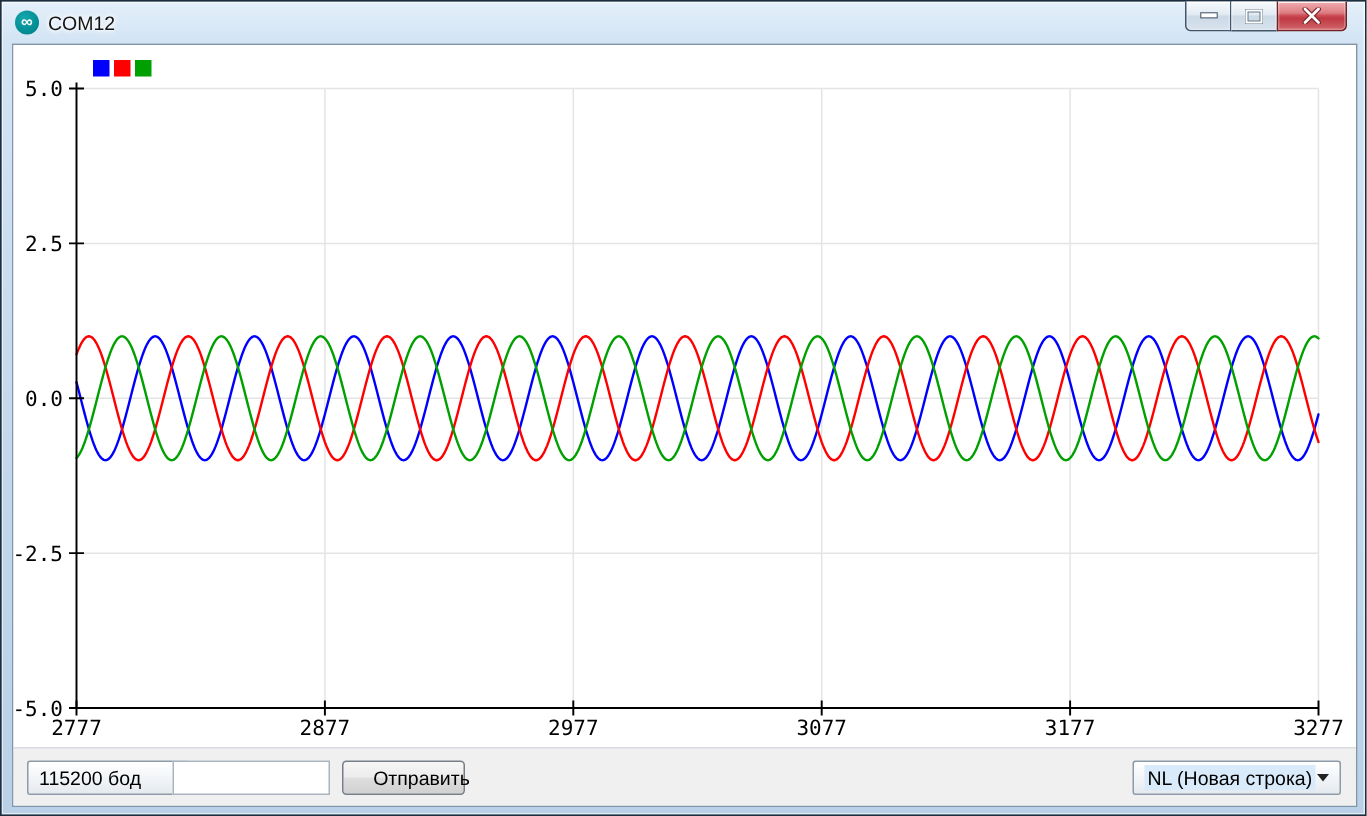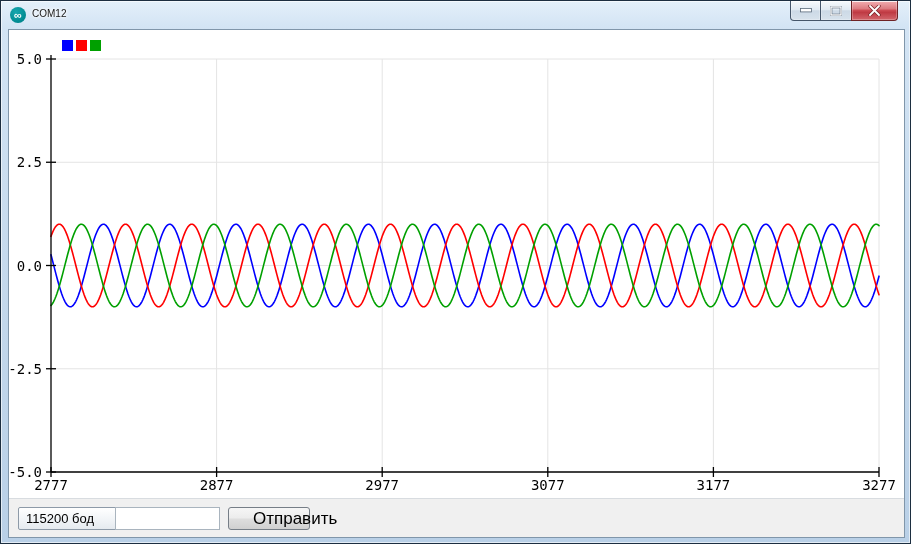--- a/index.html
+++ b/index.html
@@ -13,21 +13,21 @@
     background:linear-gradient(180deg,#e4f0fa 0%,#d3e4f4 26px,#c2d7eb 60%,#b9d0e7 100%);
     box-shadow: inset 0 0 0 1px rgba(255,255,255,.6);
   }
   .titlebar { position:absolute; left:0; top:0; right:0; height:28px; }
   .title-icon {
     position:absolute; left:9px; top:6px; width:16px; height:16px; border-radius:50%;
     background:radial-gradient(circle at 38% 32%, #16a7ae 0%, #008a91 70%, #00747b 100%);
     color:#fff; display:flex; align-items:center; justify-content:center;
     font-size:11px; font-weight:bold; line-height:1;
   }
-  .title-text { position:absolute; left:31px; top:7px; font-size:10px; color:#151515;
+  .title-text { position:absolute; left:31px; top:7px; font-size:13px; color:#151515;
     text-shadow:0 0 4px #fff, 0 0 4px #fff, 0 0 2px #fff; }
 
   .win-btns { position:absolute; top:0; right:12px; display:flex; }
   .win-btn { height:20px; border:1px solid #45566a; border-top:none;
     display:flex; align-items:center; justify-content:center;
     box-shadow: inset 0 1px 0 rgba(255,255,255,.75), inset 0 0 0 1px rgba(255,255,255,.25); }
   .btn-min { width:31px; border-radius:0 0 0 4px;
     background:linear-gradient(180deg,#f7fafc 0%,#e2ebf3 45%,#ccd9e6 52%,#d7e2ec 100%); }
   .btn-max { width:30px; border-left:none; border-right:none;
     background:linear-gradient(180deg,#f7fafc 0%,#e2ebf3 45%,#ccd9e6 52%,#d7e2ec 100%); }
@@ -50,23 +50,23 @@
     border-left:4px solid transparent; border-right:4px solid transparent;
     border-top:5px solid #222; }
   .combo-baud { left:9px; top:8px; width:108px;gap:40px; }
   .combo-nl   { right:10px; top:8px; width:139px; }
   .combo-nl .combo-label { background:#d9eafb; padding:1px 2px; }
 
   .msg-input { position:absolute; left:106px; top:8px; width:105px; height:23px;
     border:1px solid #a9b4be; background:#fff; font-size:13px; padding:0 4px;
     font-family:"Liberation Sans",sans-serif; }
   .send-btn { position:absolute; left:219px; top:8px; width:82px; height:23px;
-    border:1px solid #767e87; border-radius:3px; font-size:17px; color:#000;
+    border:1px solid #767e87; border-radius:3px; font-size:13px; color:#000;
     background:linear-gradient(180deg,#f6f6f6 0%,#ececec 48%,#dedede 52%,#d0d0d0 100%);
-    display:flex; align-items:center; justify-content:flex-start; cursor:default;
+    display:flex; align-items:center; justify-content:center; cursor:default;
     font-family:"Liberation Sans",sans-serif;padding-left:24px; }
 
   svg text { font-family:"DejaVu Sans Mono", monospace; font-size:14px; fill:#000; }
 </style>
 </head>
 <body>
 
 <div class="window">
 
   <div class="titlebar">
@@ -141,16 +141,20 @@
 
     <div class="bottom-bar">
       <div class="combo combo-baud">
         <span class="combo-label">115200 бод</span>
         <span class="arrow"></span>
       </div>
       <input class="msg-input" type="text" value="" style="">
       <div class="send-btn">
         <span>Отправить</span>
       </div>
+      <div class="combo combo-nl">
+        <span class="combo-label">NL (Новая строка)</span>
+        <span class="arrow"></span>
+      </div>
     </div>
 
   </div>
 </div>
 
 </body></html>

